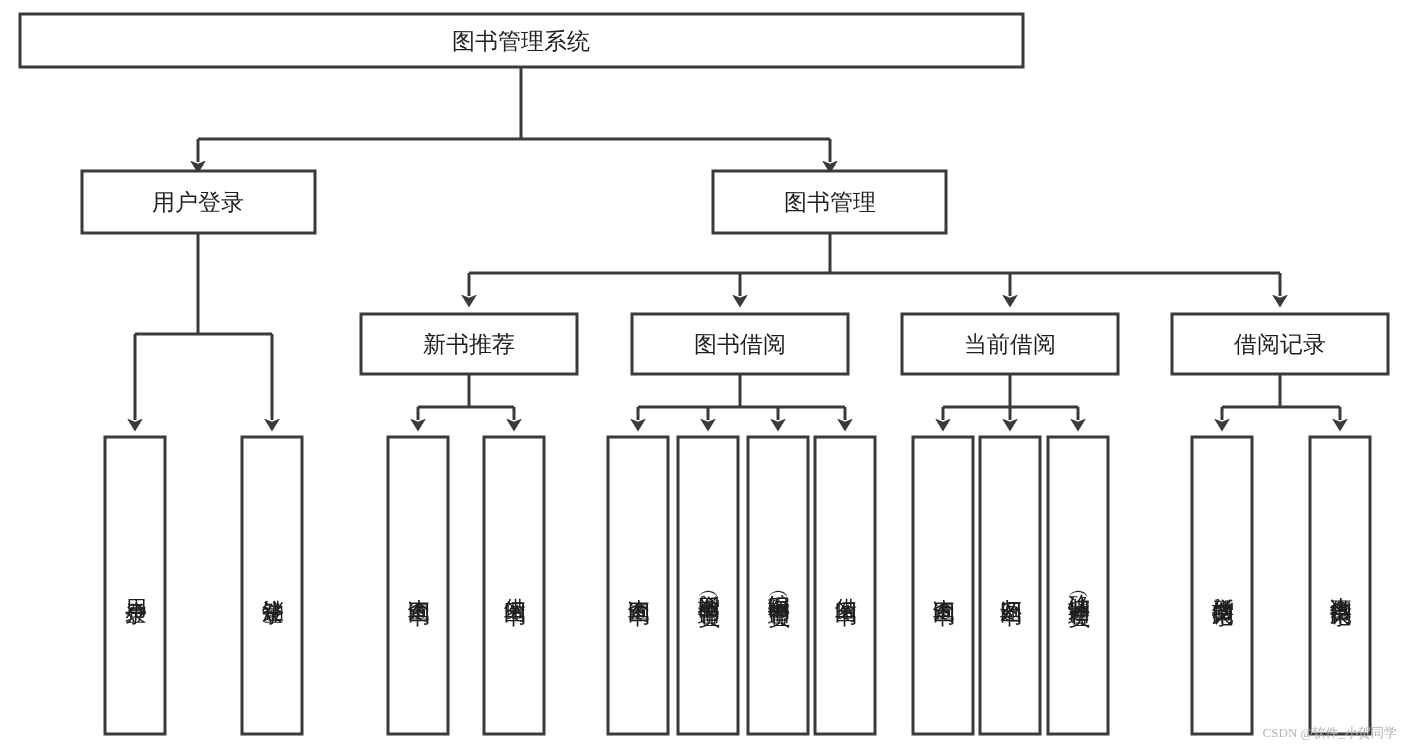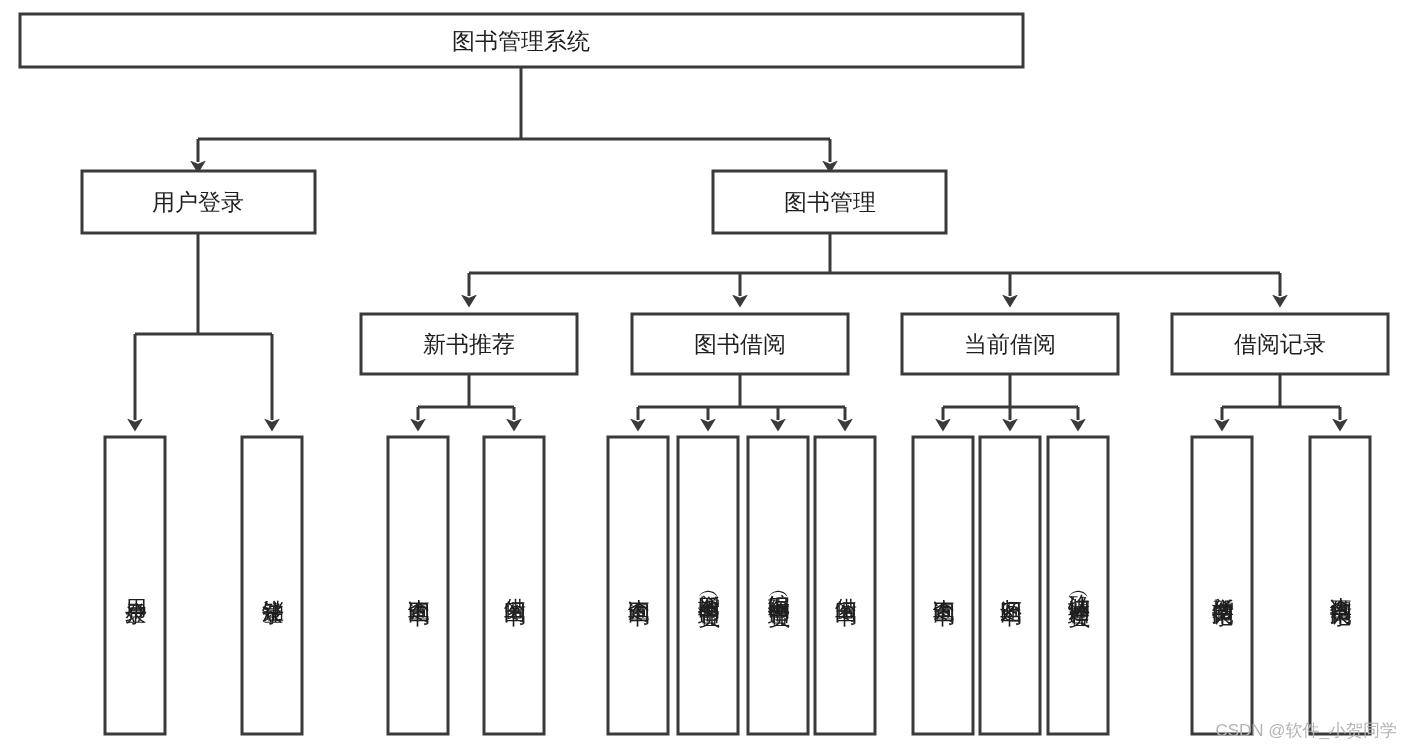--- a/index.html
+++ b/index.html
@@ -21,22 +21,22 @@
   }
   .node-label.vertical{
     font-size:22px;
     writing-mode:vertical-rl;
     text-orientation:upright;
     letter-spacing:2px;
   }
   .watermark{
     position:absolute;
     right:8px;bottom:4px;
-    font-family:Liberation Sans, sans-serif;
-    font-size:17px;
+    font-family:Liberation Serif, serif;
+    font-size:13px;
     color:#b4b4b4;
     white-space:nowrap;
     pointer-events:none;
     user-select:none;
   }
 </style>
 </head>
 <body>
 
 <div id="diagram-root">

